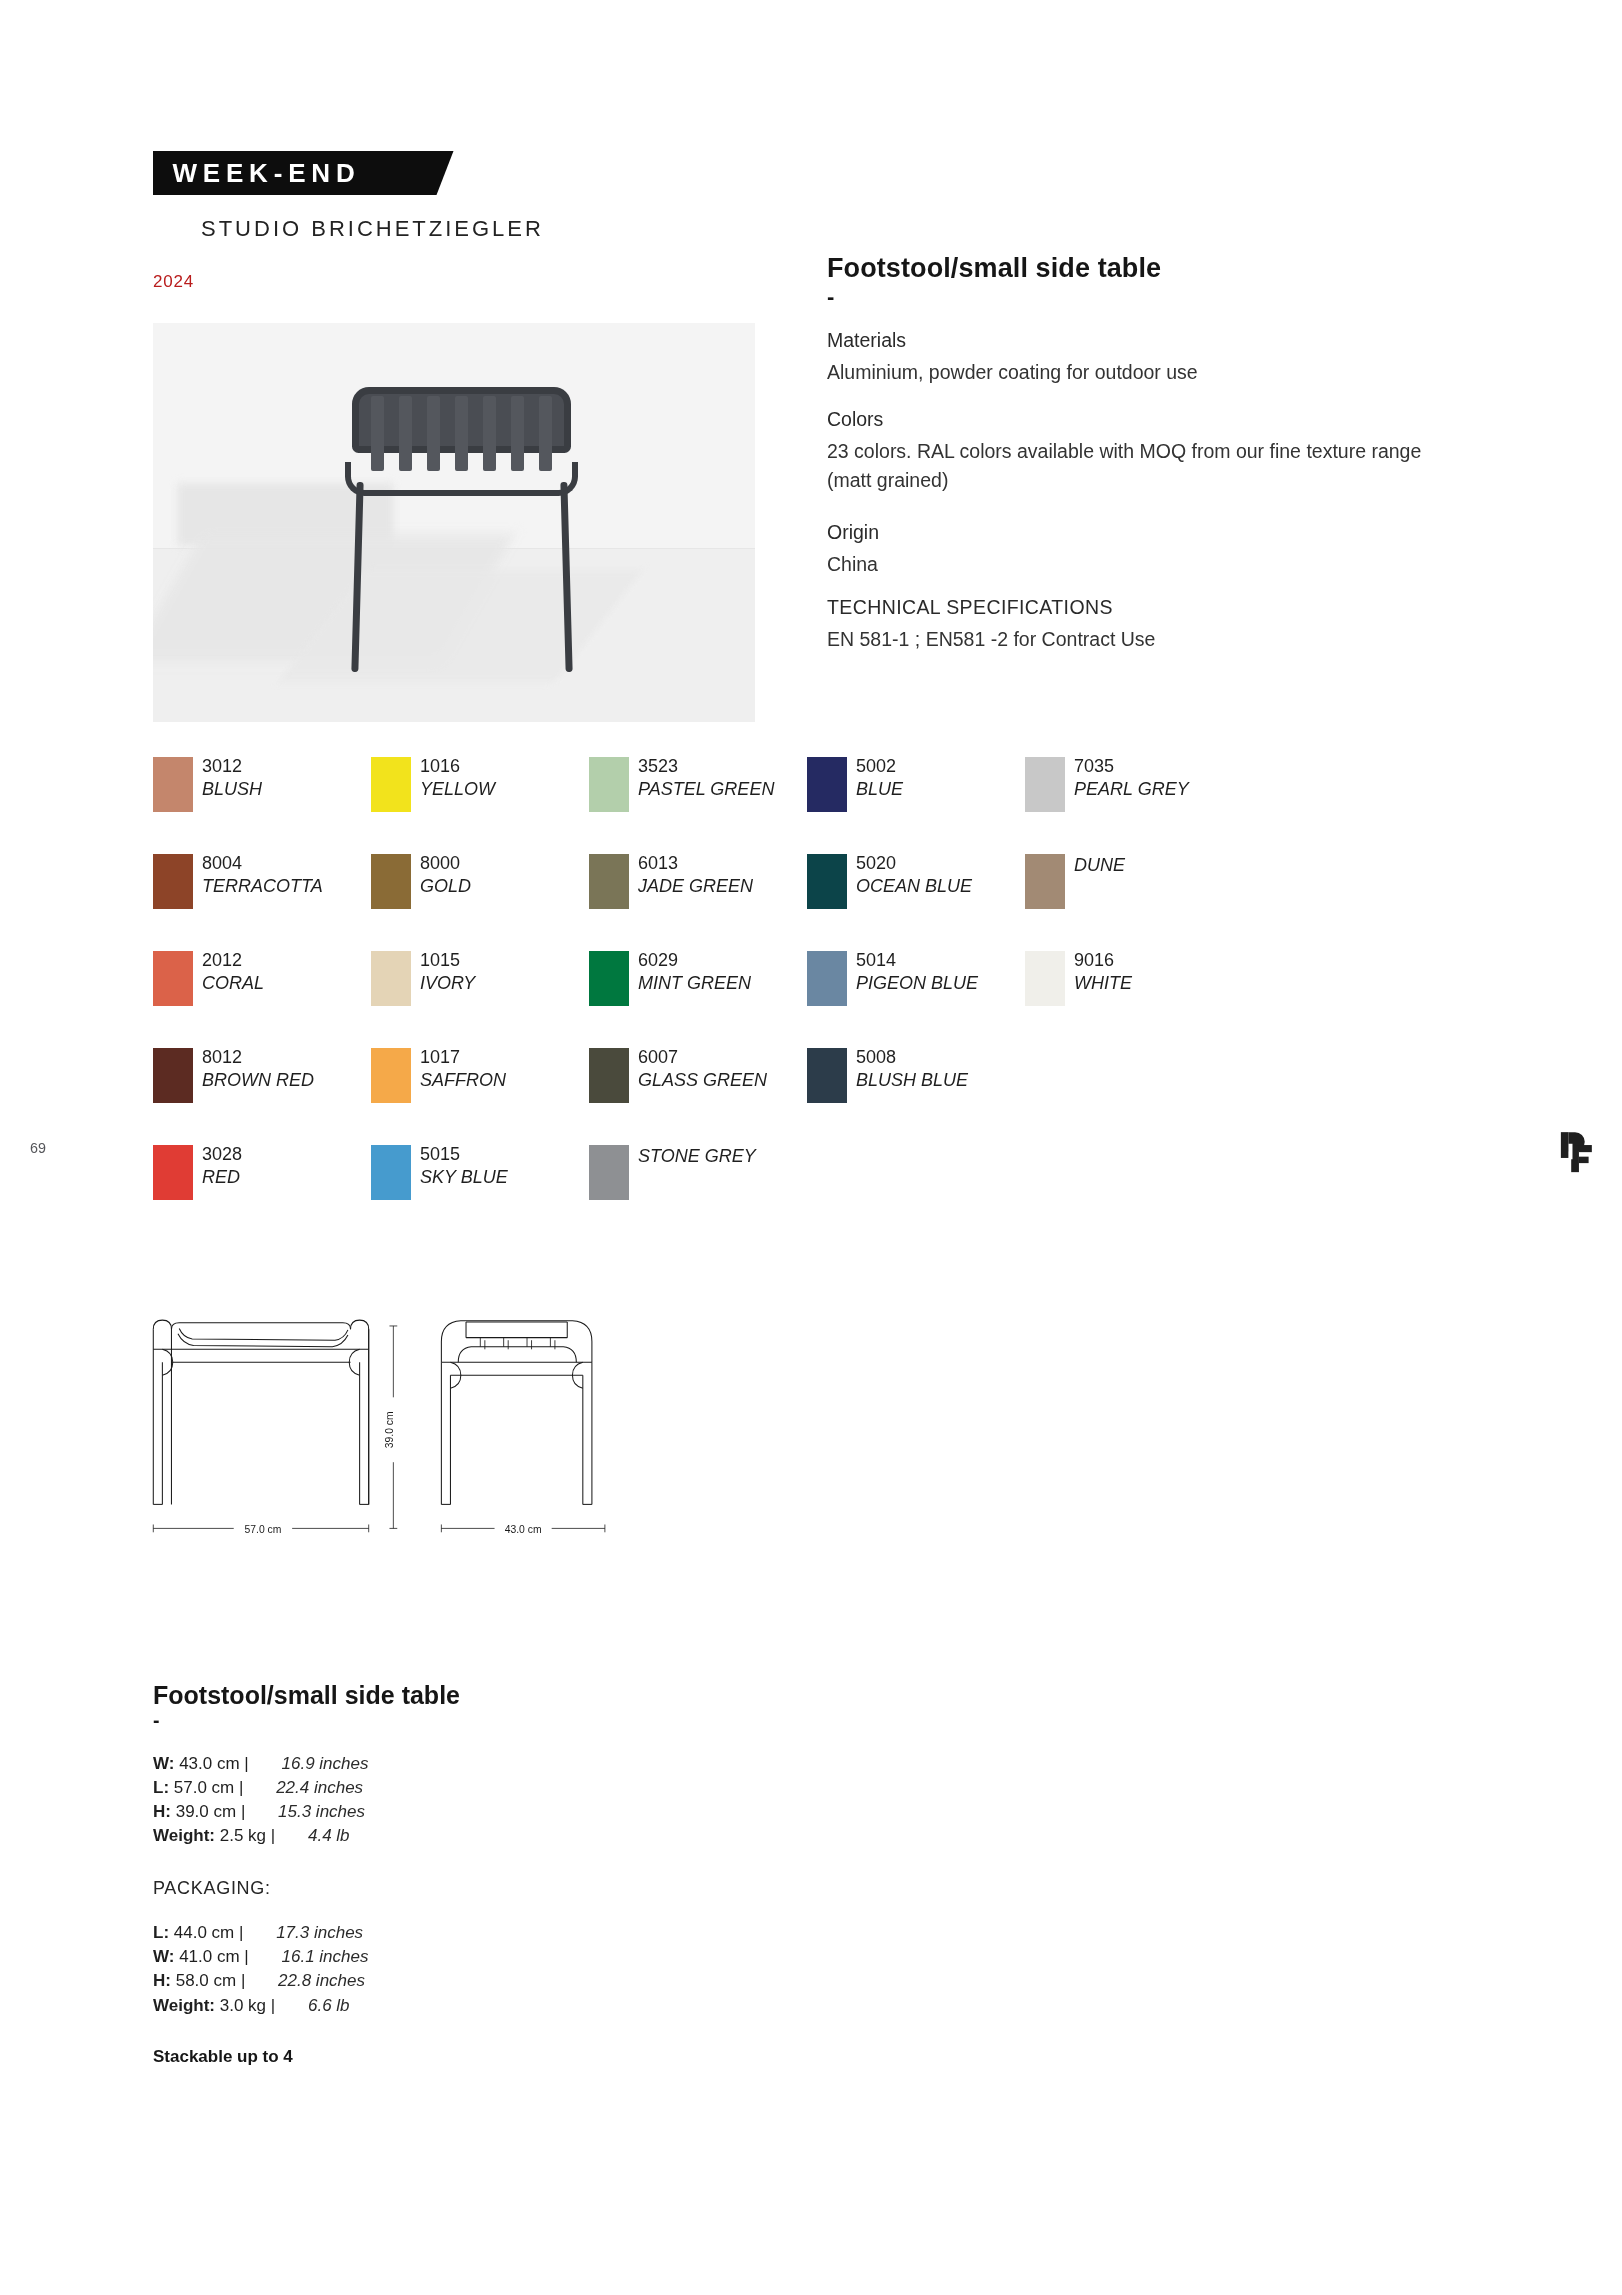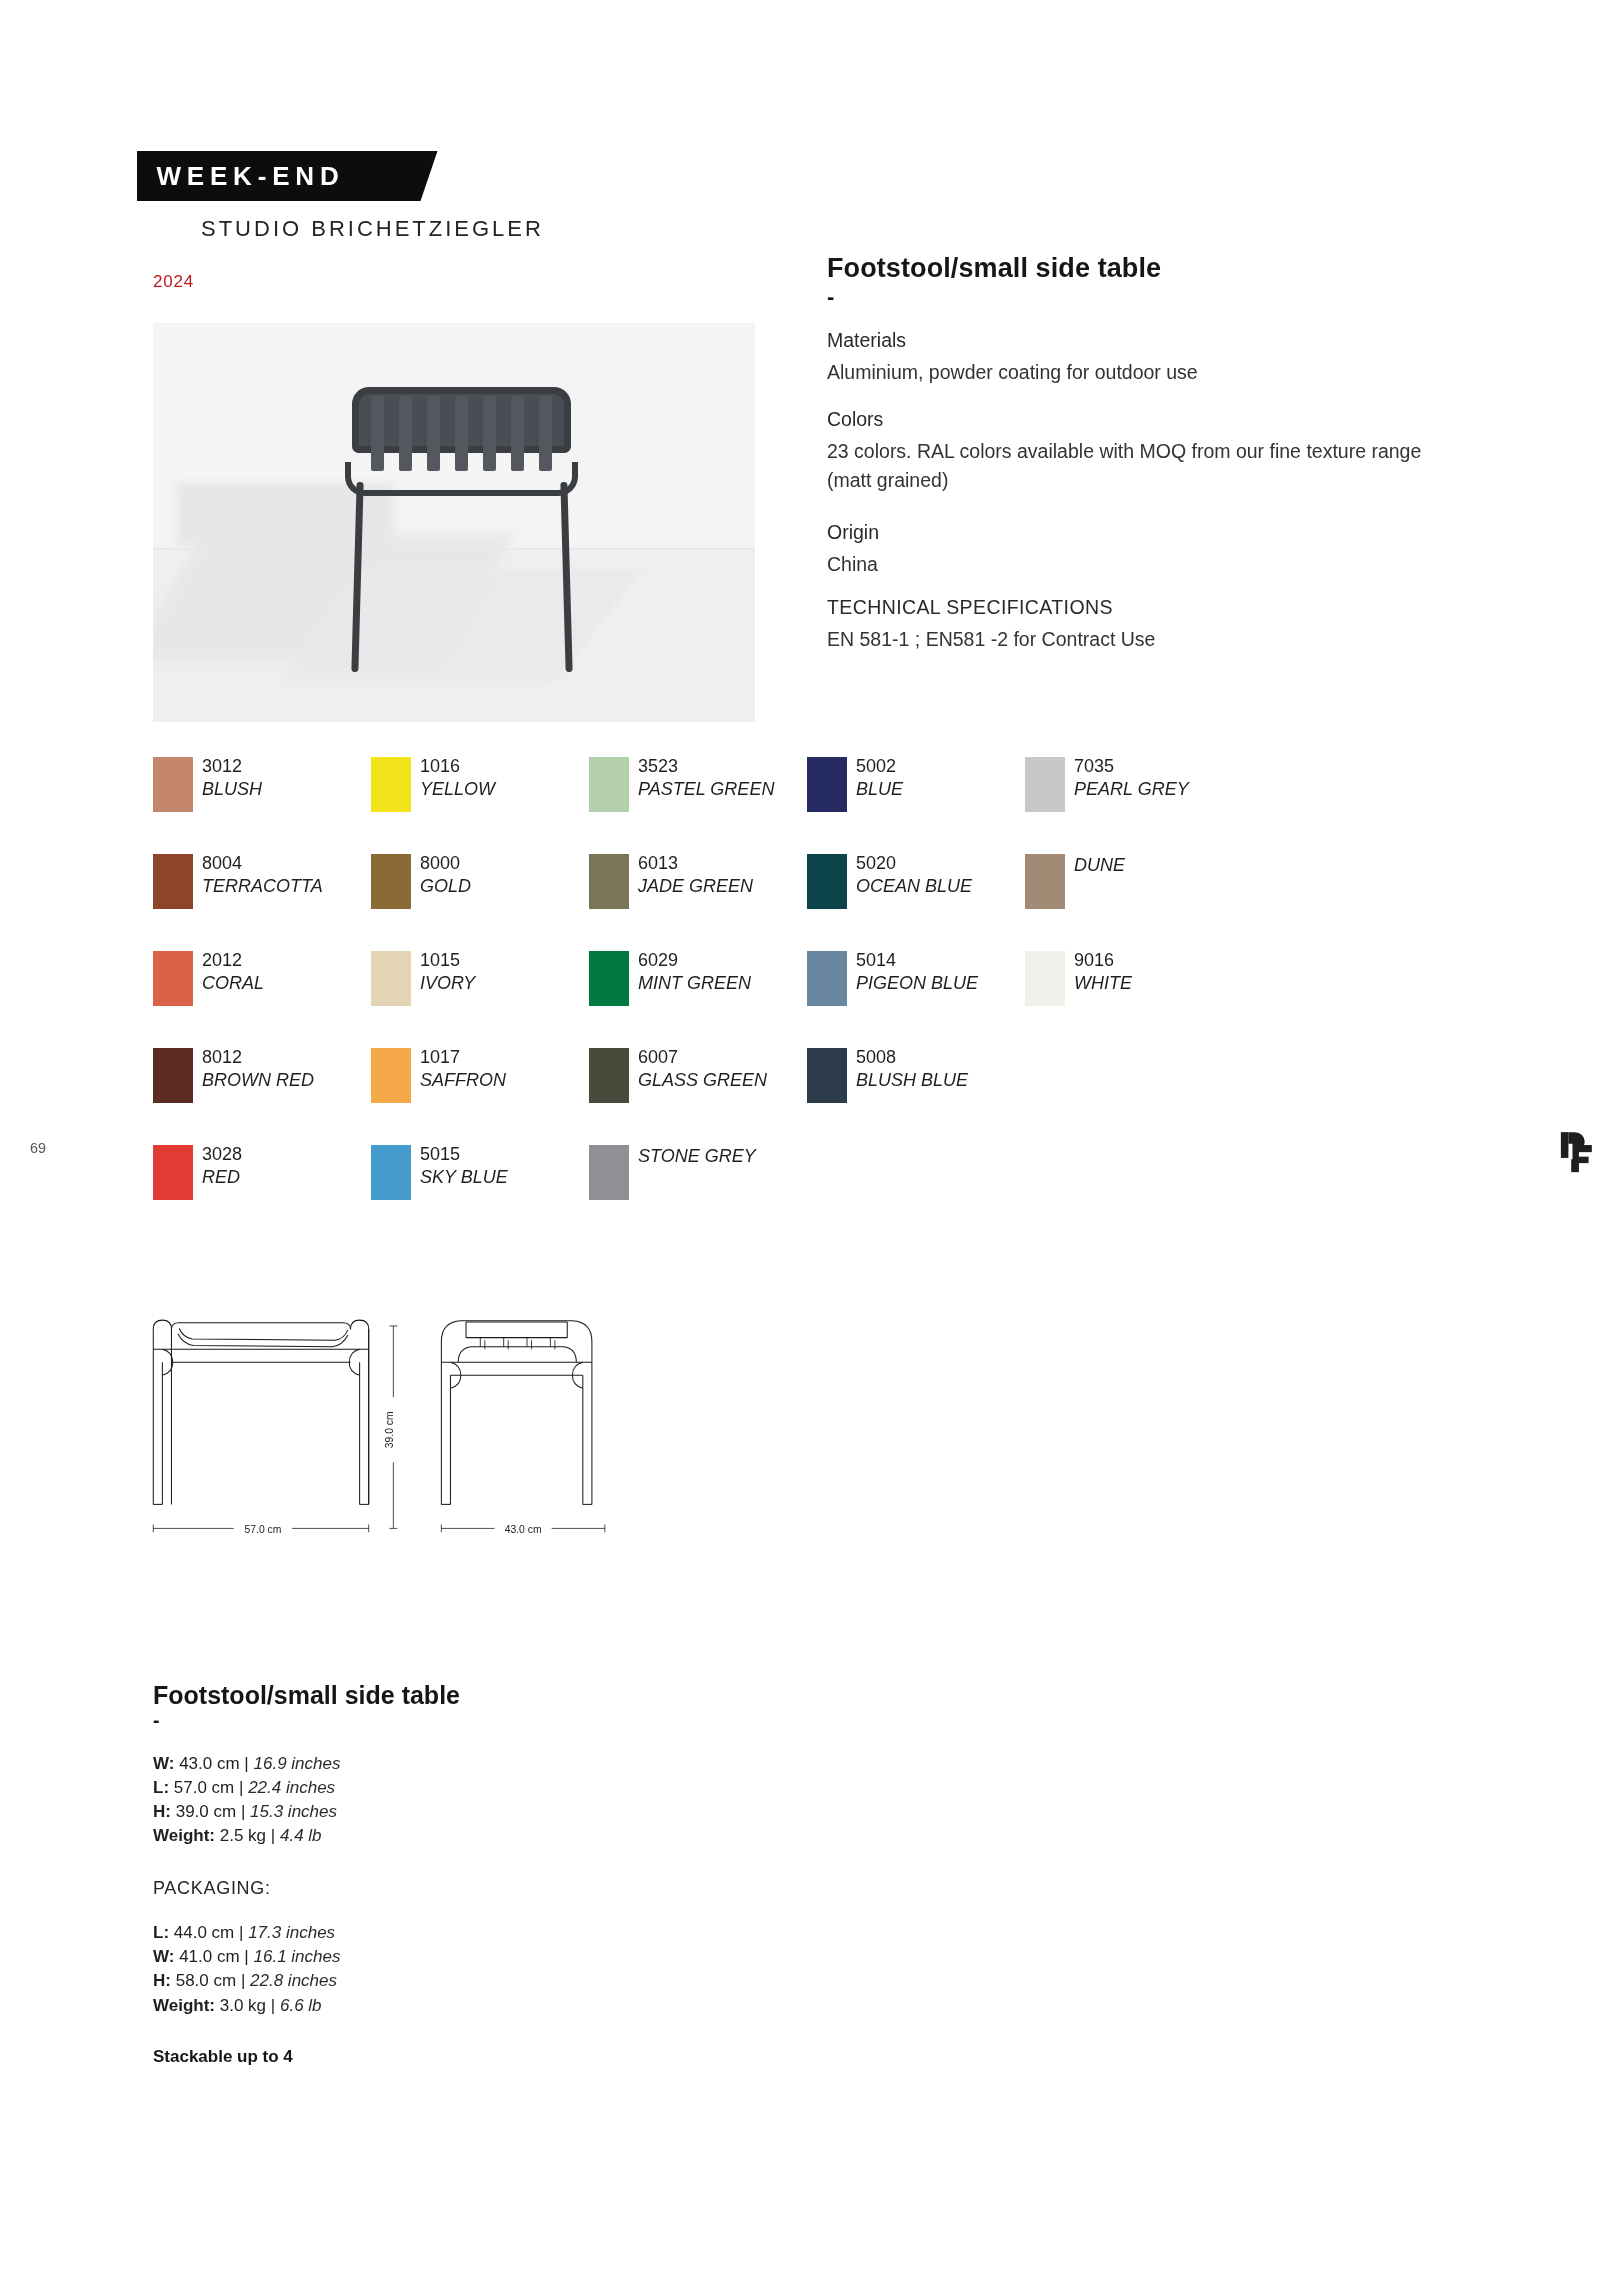--- a/index.html
+++ b/index.html
@@ -5,22 +5,22 @@
   html,body{margin:0;padding:0;background:#fff;}
   body{
     width:1623px;height:2295px;position:relative;overflow:hidden;
     font-family:"Liberation Sans", sans-serif;color:#1a1a1a;
     -webkit-font-smoothing:antialiased;
   }
   .page{position:absolute;inset:0;}
 
   
   .brand-badge{
-    position:absolute;left:137px;top:151px;
-    height:50px;min-width:259px;background:#0d0d0d;
+    position:absolute;left:153px;top:151px;
+    height:44px;min-width:259px;background:#0d0d0d;
     display:flex;align-items:center;
     padding:0 22px 0 19.5px;
     -webkit-clip-path:polygon(0 0,100% 0,calc(100% - 17px) 100%,0 100%);
     clip-path:polygon(0 0,100% 0,calc(100% - 17px) 100%,0 100%);
   }
   .brand-badge span{
     color:#fff;font-size:26px;font-weight:bold;letter-spacing:5.8px;
     line-height:1;white-space:nowrap;
   }
   .studio{
@@ -102,21 +102,21 @@
   .drawings{position:absolute;left:136px;top:1300px;width:747px;height:279px;}
   .drawings svg{display:block;}
 
   
   .bottom{position:absolute;left:153px;top:1682px;width:585px;}
   .bottom h2{margin:0;font-size:25px;font-weight:bold;line-height:1.1;color:#161616;}
   .bottom .dash{font-size:19.5px;line-height:.9;margin:2.6px 0 0;font-weight:bold;color:#161616;}
   .dimlist{margin-top:22px;}
   .dimlist .row{font-size:17px;line-height:1.42;color:#1f1f1f;}
   .dimlist .row b{font-weight:bold;}
-  .dimlist .row i{color:#2b2b2b;}
+  .dimlist .row i{color:#2b2b2b;margin-left:28px;}
   .packhead{margin-top:30px;font-size:18px;letter-spacing:0.7px;color:#262626;}
   .packlist{margin-top:22px;}
   .stackable{margin-top:29px;font-size:17px;font-weight:bold;color:#161616;}
 
   
   .folio{position:absolute;left:30px;top:1140px;font-size:14.3px;color:#55565a;}
   .pf{position:absolute;left:1557px;top:1128px;width:40px;height:47px;}
 </style>
 </head>
 <body>

